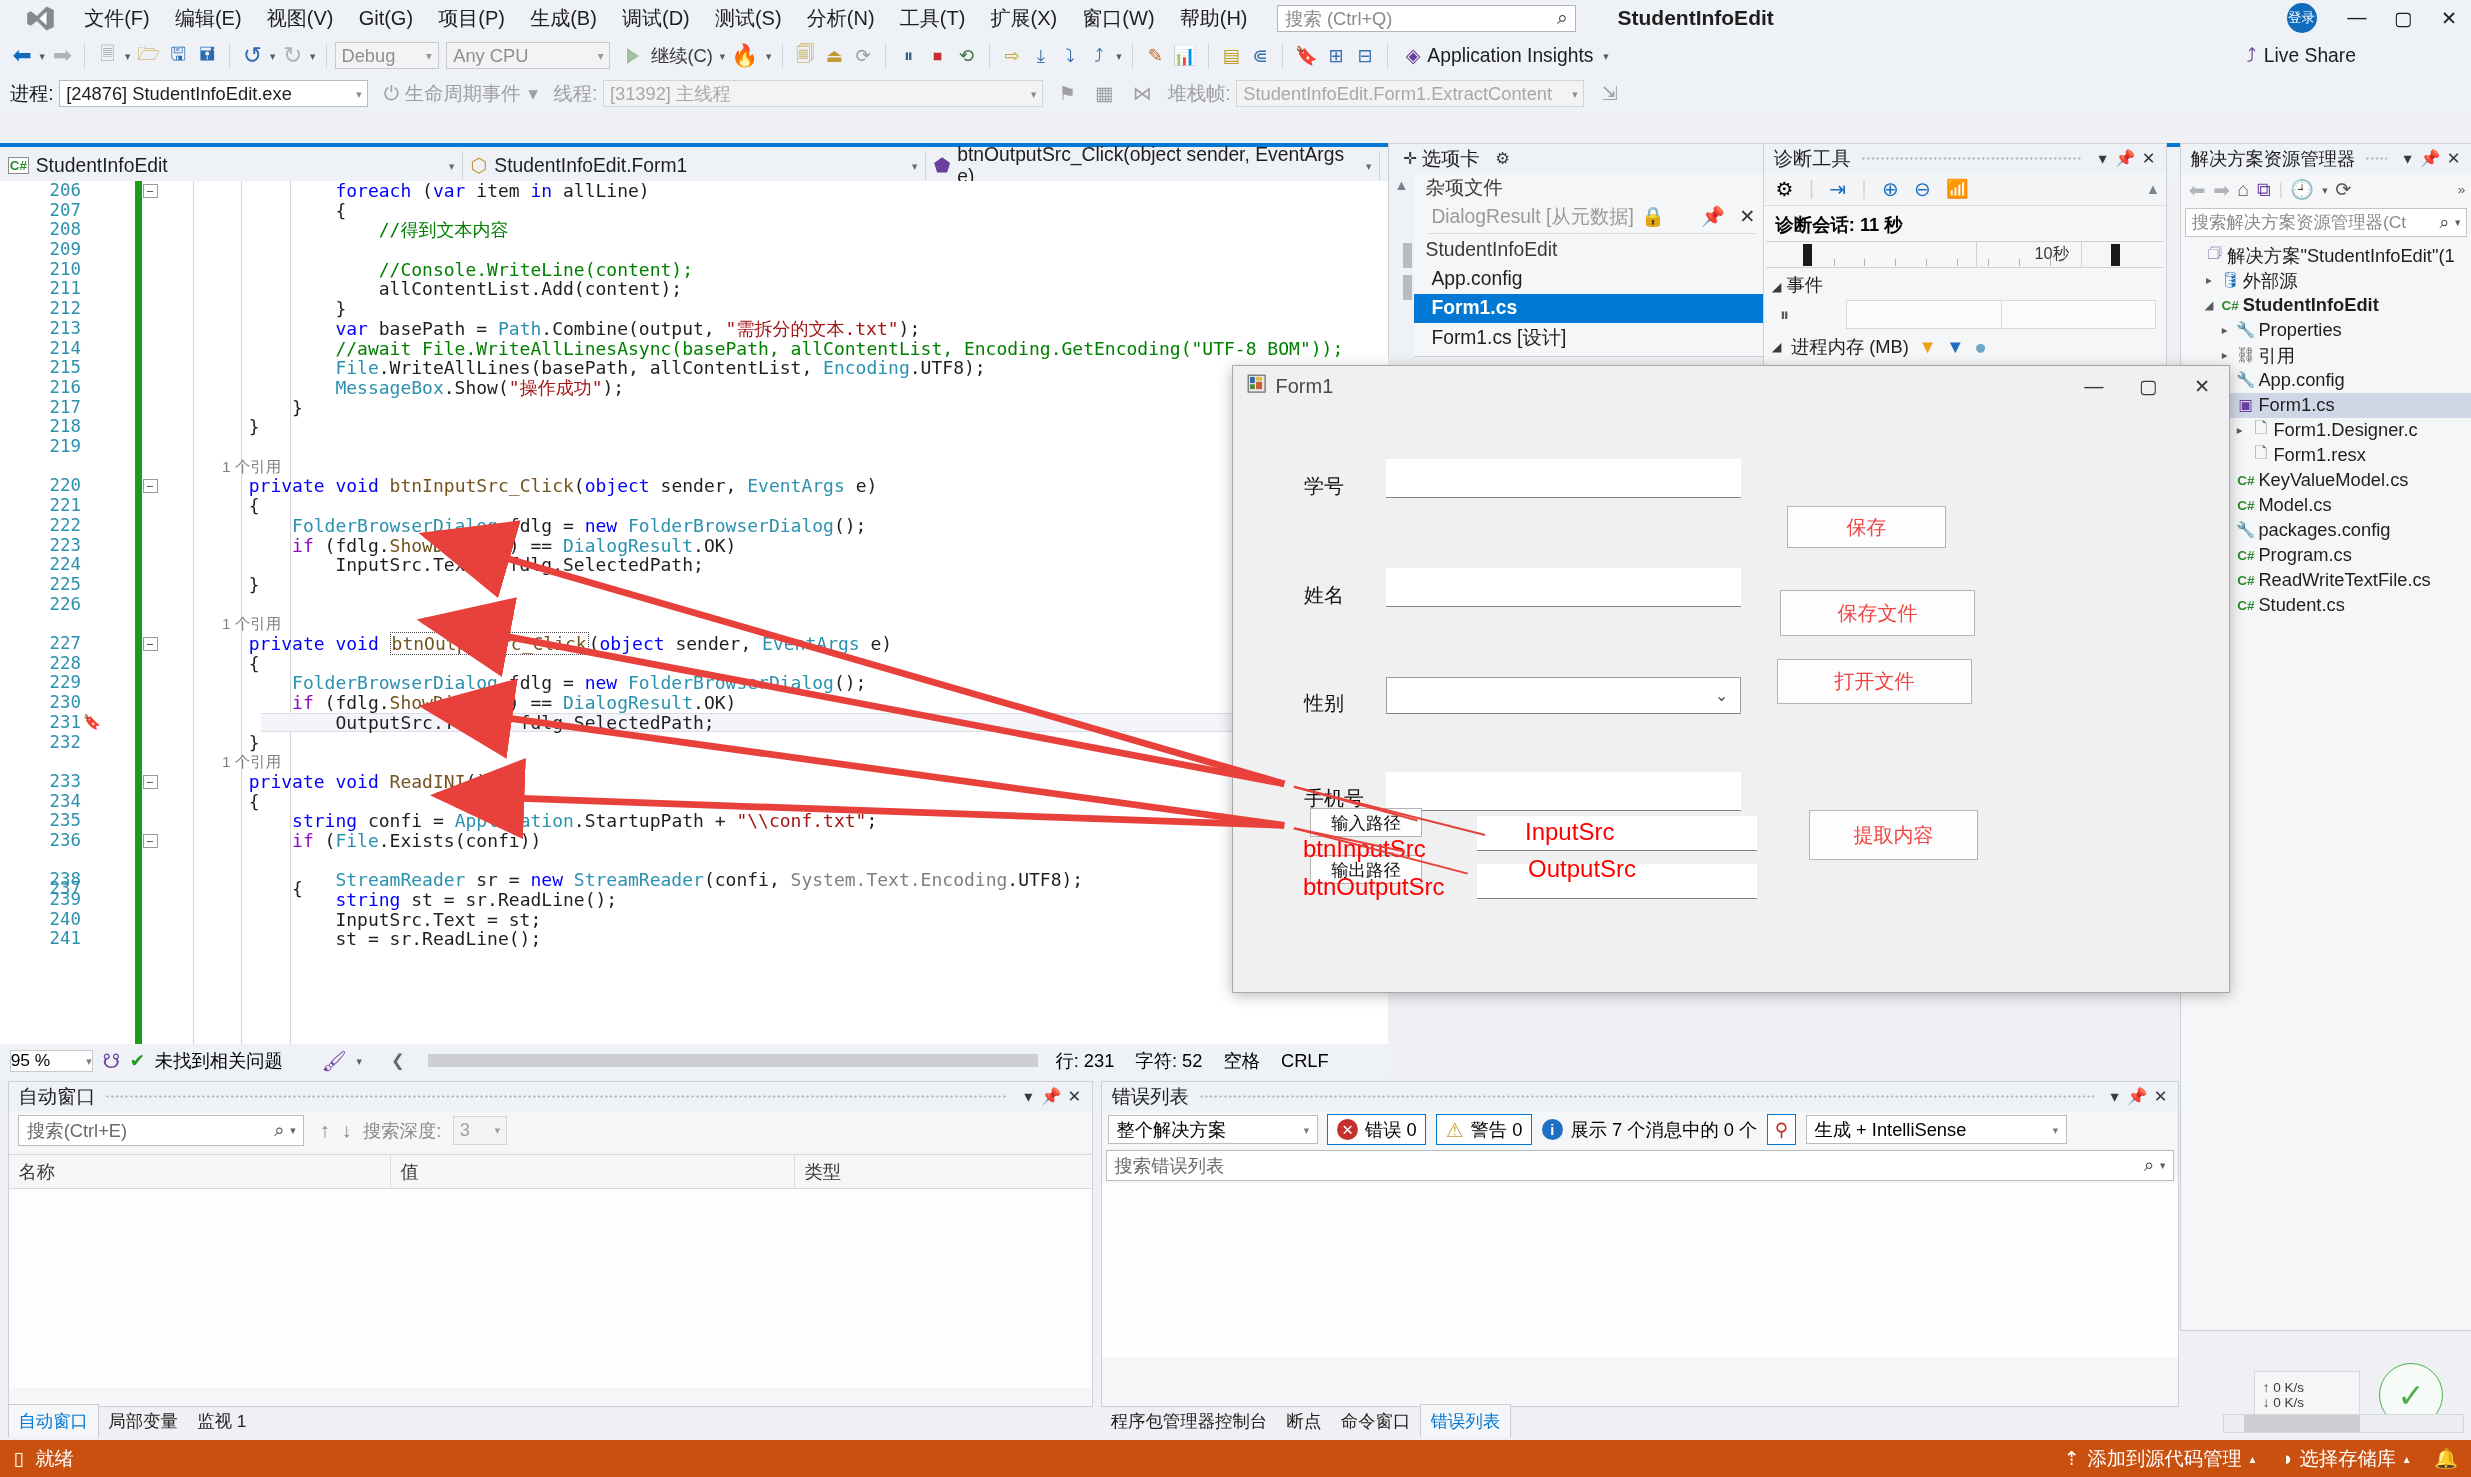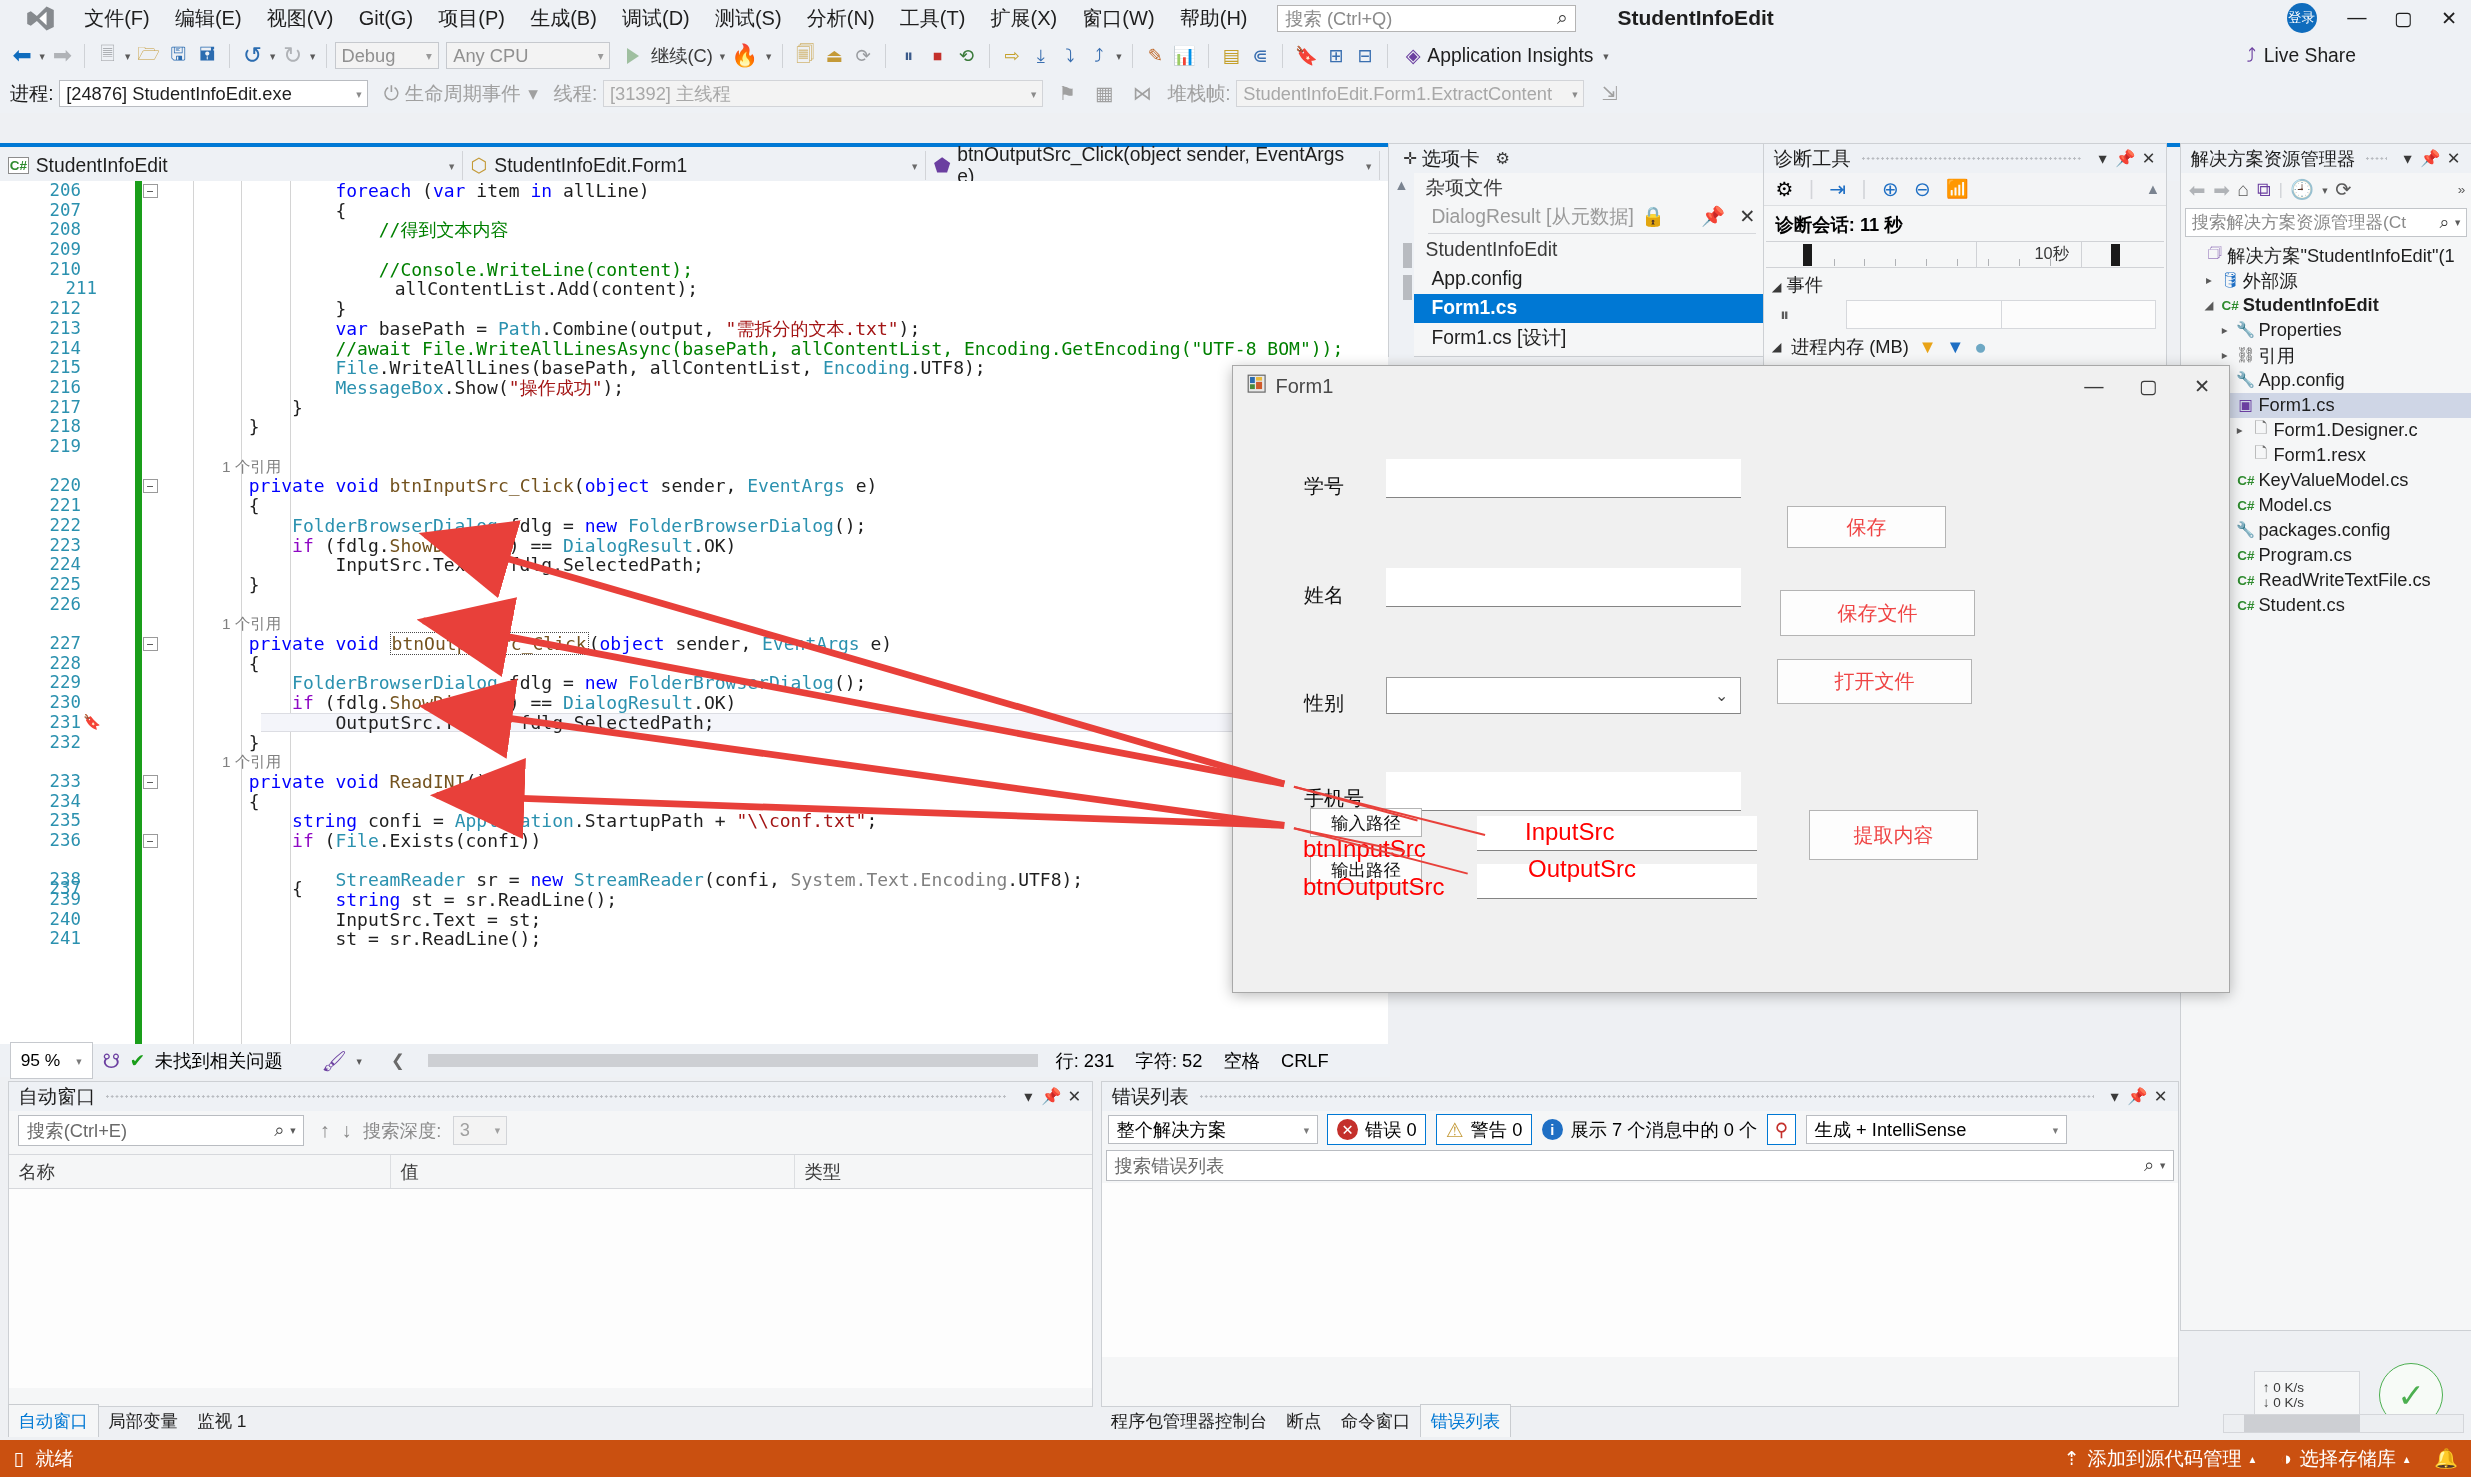--- a/index.html
+++ b/index.html
@@ -94,22 +94,22 @@
   .g  { color:#808080; }
   .ref-lbl { color:#808080; font-size:15.4px; font-family:"Liberation Sans",sans-serif; }
   .foldbox { position:absolute; left:143px; width:14.5px; height:14.5px; border:1px solid #9a9a9a;
       background:#fff; color:#555; font-size:11.6px; line-height:12.6px; text-align:center; top:2.9px; }
   .hl-line { position:absolute; left:261px; right:0; height:19.3px; background:#f4f5fa; border-top:1px solid #dcdde3; border-bottom:1px solid #dcdde3;}
   .dotted-id { border:1px dotted #4a4a4a; padding:0 1px; }
 
   
   .ed-status { position:absolute; left:0; top:1044px; width:1388px; height:33px;
      background:#eef1f5; display:flex; align-items:center; font-size:18.3px; padding-left:9.7px; gap:9.7px;}
-  .zoom-combo { width:83px; height:37px; border:1px solid #c6c9ce; background:#fff; display:flex;
-     align-items:center; padding:0 10px; font-size:17.4px; }
+  .zoom-combo { width:83px; height:22px; border:1px solid #c6c9ce; background:#fff; display:flex;
+     align-items:center; padding:0 0; font-size:17.4px; }
   .scroll-shim { flex:0 0 657px; height:13.5px; background:#cdcfd3; margin-left:13.5px; }
   .ed-status2 { position:absolute; left:1038px; top:1044px; width:352px; height:33px;
      background:#eef1f5; display:flex; align-items:center; font-size:18.3px; gap:21px; padding-left:17.4px; }
 
   
   .tw { position:absolute; background:#f5f6f7; border:1px solid #cdd0d4; }
   .tw-head { height:29px; display:flex; align-items:center; padding:0 5.8px 0 9.7px;
     font-size:19.3px; color:#1e1e1e; background:#eef1f5; }
   .tw-head .dots { flex:1; height:5.8px; margin:0 9.7px;
     background-image:radial-gradient(#b8bbc0 35%, transparent 36%); background-size:4.8px 4.8px;}
@@ -353,21 +353,21 @@
       <div class="ind" style="left:193px;"></div>
       <div class="ind" style="left:241px;"></div>
       <div class="ind" style="left:290px;"></div>
     </div>
     <div id="code-lines">
         <div class="code-row" style="top: 0px; position: absolute; left: 0px; right: 0px;"><span class="lineno">206</span><span class="foldbox">−</span><span class="codetext"><span>                </span><span class="k">foreach</span><span class="n"> (</span><span class="k">var</span><span class="n"> item </span><span class="k">in</span><span class="n"> allLine)</span></span></div>
         <div class="code-row" style="top: 19.7px; position: absolute; left: 0px; right: 0px;"><span class="lineno">207</span><span class="codetext"><span>                </span><span class="n">{</span></span></div>
         <div class="code-row" style="top: 39px; position: absolute; left: 0px; right: 0px;"><span class="lineno">208</span><span class="codetext"><span>                    </span><span class="cm">//得到文本内容</span></span></div>
         <div class="code-row" style="top: 59px; position: absolute; left: 0px; right: 0px;"><span class="lineno">209</span></div>
         <div class="code-row" style="top: 79px; position: absolute; left: 0px; right: 0px;"><span class="lineno">210</span><span class="codetext"><span>                    </span><span class="cm">//Console.WriteLine(content);</span></span></div>
-        <div class="code-row" style="top: 98px; position: absolute; left: 16px; right: 0px;"><span class="lineno">211</span><span class="codetext"><span>                    </span><span class="n">allContentList.Add(content);</span></span></div>
+        <div class="code-row" style="top: 98px; position: absolute; left: 0px; right: 0px;"><span class="lineno">211</span><span class="codetext"><span>                    </span><span class="n">allContentList.Add(content);</span></span></div>
         <div class="code-row" style="top: 118px; position: absolute; left: 0px; right: 0px;"><span class="lineno">212</span><span class="codetext"><span>                </span><span class="n">}</span></span></div>
         <div class="code-row" style="top: 138px; position: absolute; left: 0px; right: 0px;"><span class="lineno">213</span><span class="codetext"><span>                </span><span class="k">var</span><span class="n"> basePath = </span><span class="t">Path</span><span class="n">.Combine(output, </span><span class="s">"需拆分的文本.txt"</span><span class="n">);</span></span></div>
         <div class="code-row" style="top: 158px; position: absolute; left: 0px; right: 0px;"><span class="lineno">214</span><span class="codetext"><span>                </span><span class="cm">//await File.WriteAllLinesAsync(basePath, allContentList, Encoding.GetEncoding("UTF-8 BOM"));</span></span></div>
         <div class="code-row" style="top: 177px; position: absolute; left: 0px; right: 0px;"><span class="lineno">215</span><span class="codetext"><span>                </span><span class="t">File</span><span class="n">.WriteAllLines(basePath, allContentList, </span><span class="t">Encoding</span><span class="n">.UTF8);</span></span></div>
         <div class="code-row" style="top: 197px; position: absolute; left: 0px; right: 0px;"><span class="lineno">216</span><span class="codetext"><span>                </span><span class="t">MessageBox</span><span class="n">.Show(</span><span class="s">"操作成功"</span><span class="n">);</span></span></div>
         <div class="code-row" style="top: 217px; position: absolute; left: 0px; right: 0px;"><span class="lineno">217</span><span class="codetext"><span>            </span><span class="n">}</span></span></div>
         <div class="code-row" style="top: 236px; position: absolute; left: 0px; right: 0px;"><span class="lineno">218</span><span class="codetext"><span>        </span><span class="n">}</span></span></div>
         <div class="code-row" style="top: 256px; position: absolute; left: 0px; right: 0px;"><span class="lineno">219</span><span class="codetext"><span></span></span></div>
         <div class="code-row" style="top: 276px; position: absolute; left: 0px; right: 0px;"><span class="codetext ref-lbl" style="left: 205px;">    1 个引用</span></div>
         <div class="code-row" style="top: 295px; position: absolute; left: 0px; right: 0px;"><span class="lineno">220</span><span class="foldbox">−</span><span class="codetext"><span>        </span><span class="k">private</span><span class="n"> </span><span class="k">void</span><span class="n"> </span><span class="m">btnInputSrc_Click</span><span class="n">(</span><span class="k">object</span><span class="n"> sender, </span><span class="t">EventArgs</span><span class="n"> e)</span></span></div>

